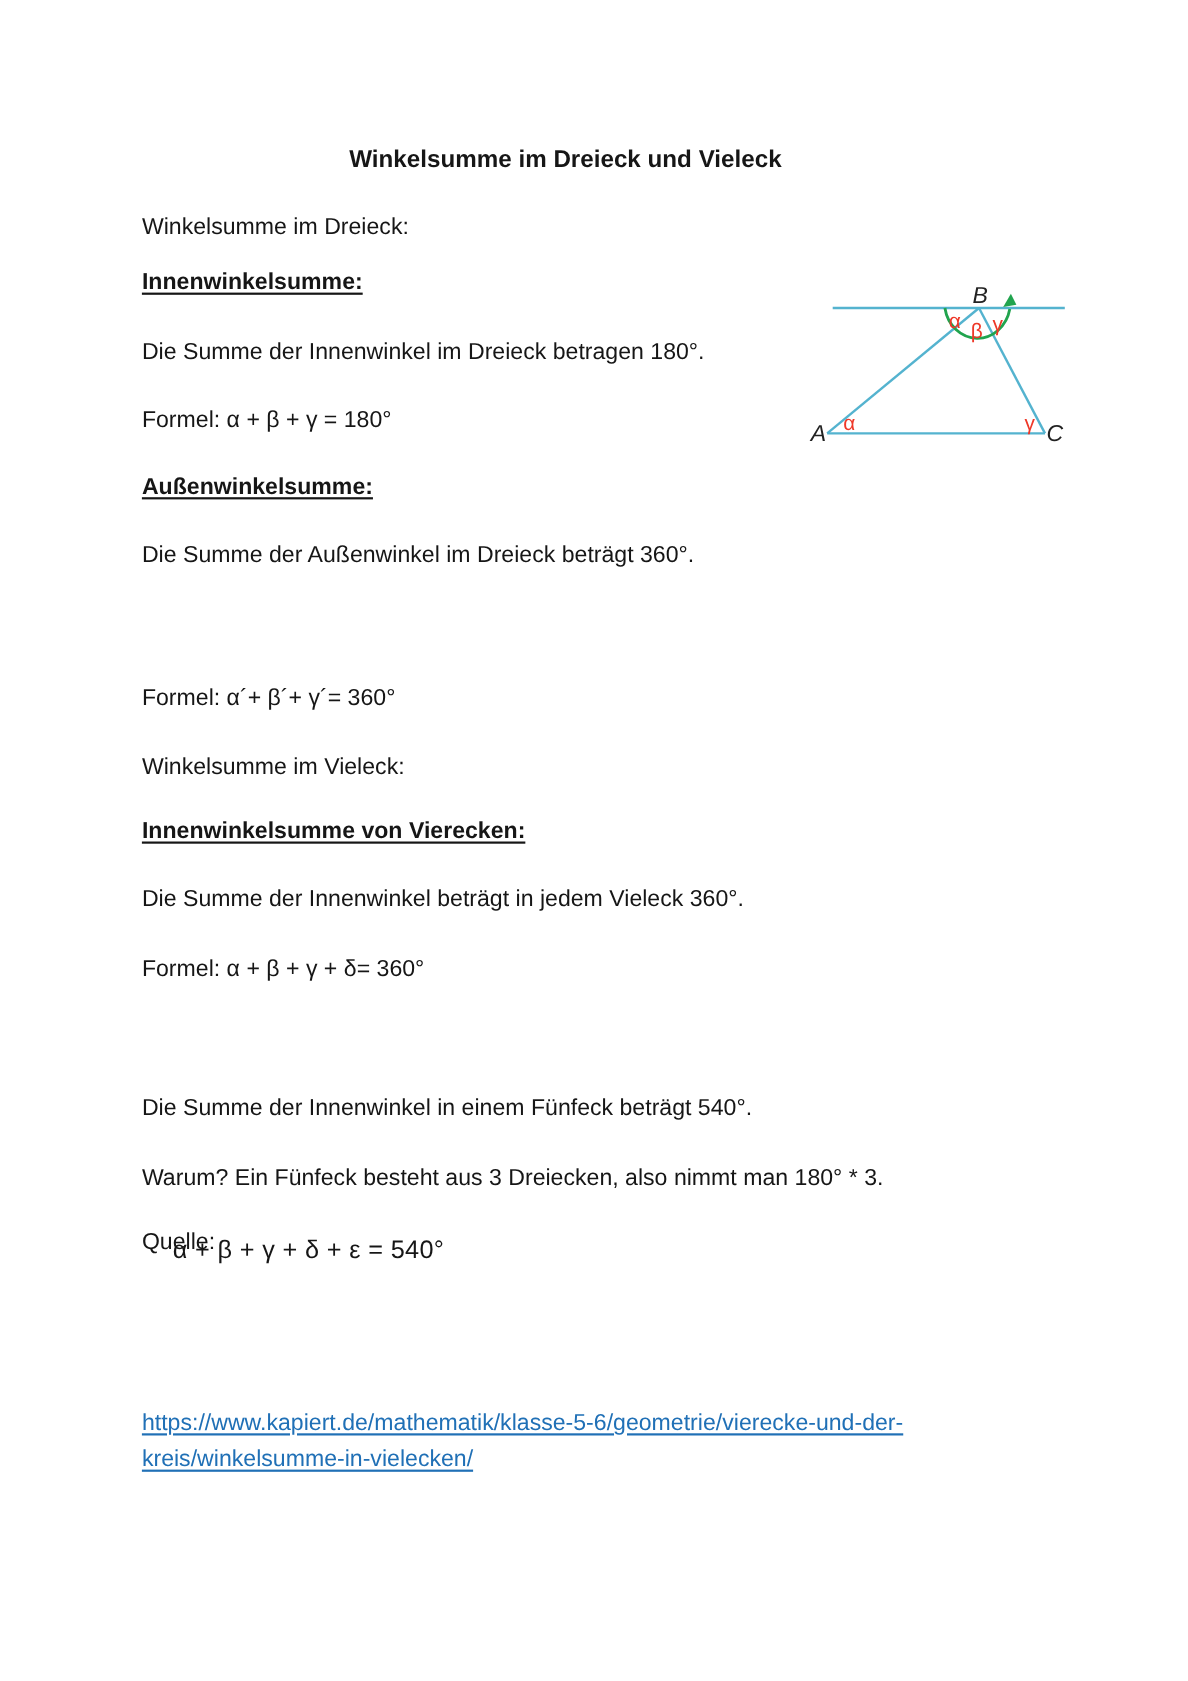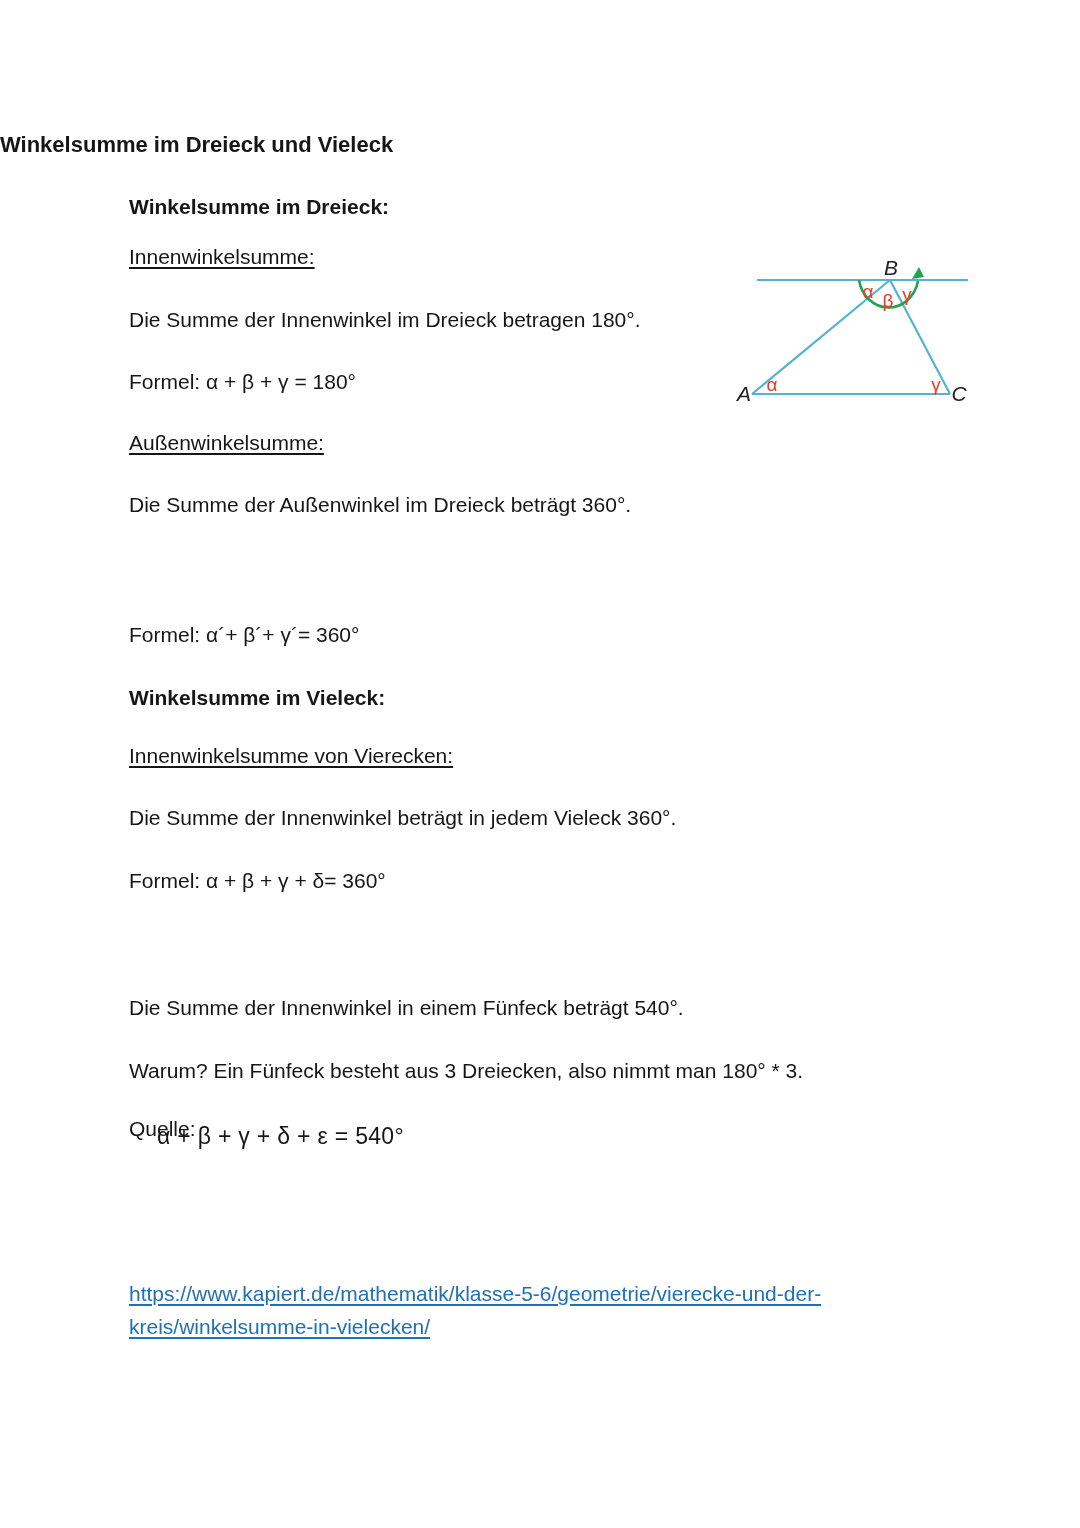--- a/index.html
+++ b/index.html
@@ -10,34 +10,36 @@
     background: #ffffff;
     font-family: "Liberation Sans", sans-serif;
     color: #161616;
     overflow: hidden;
   }
   .doc-title {
     position: absolute;
     top: 131px;
     left: 0;
     width: 964px;
+    text-align: center;
     font-size: 22px;
     font-weight: bold;
     line-height: 27px;
     white-space: pre;
+    padding-left: 32px;
   }
   .para {
     position: absolute;
     left: 129px;
     font-size: 21px;
     line-height: 26px;
     white-space: pre;
   }
-  .para.bold { font-weight: bold; }
-  .para.underlined { text-decoration: underline; text-underline-offset: 3px; text-decoration-thickness: 1.5px; }
+  .para.bold { font-weight: normal; }
+  .para.underlined { text-decoration: underline; text-underline-offset: 3px; text-decoration-thickness: 1.5px; font-weight: bold; }
   .para.formula-large { font-size: 23px; line-height: 29px; letter-spacing: 0.3px; margin-left: 28px; }
   .src-link {
     position: absolute;
     left: 129px;
     font-size: 21px;
     line-height: 33px;
     color: #2070B6;
     text-decoration: underline;
     text-underline-offset: 3px;
     text-decoration-thickness: 1.5px;

